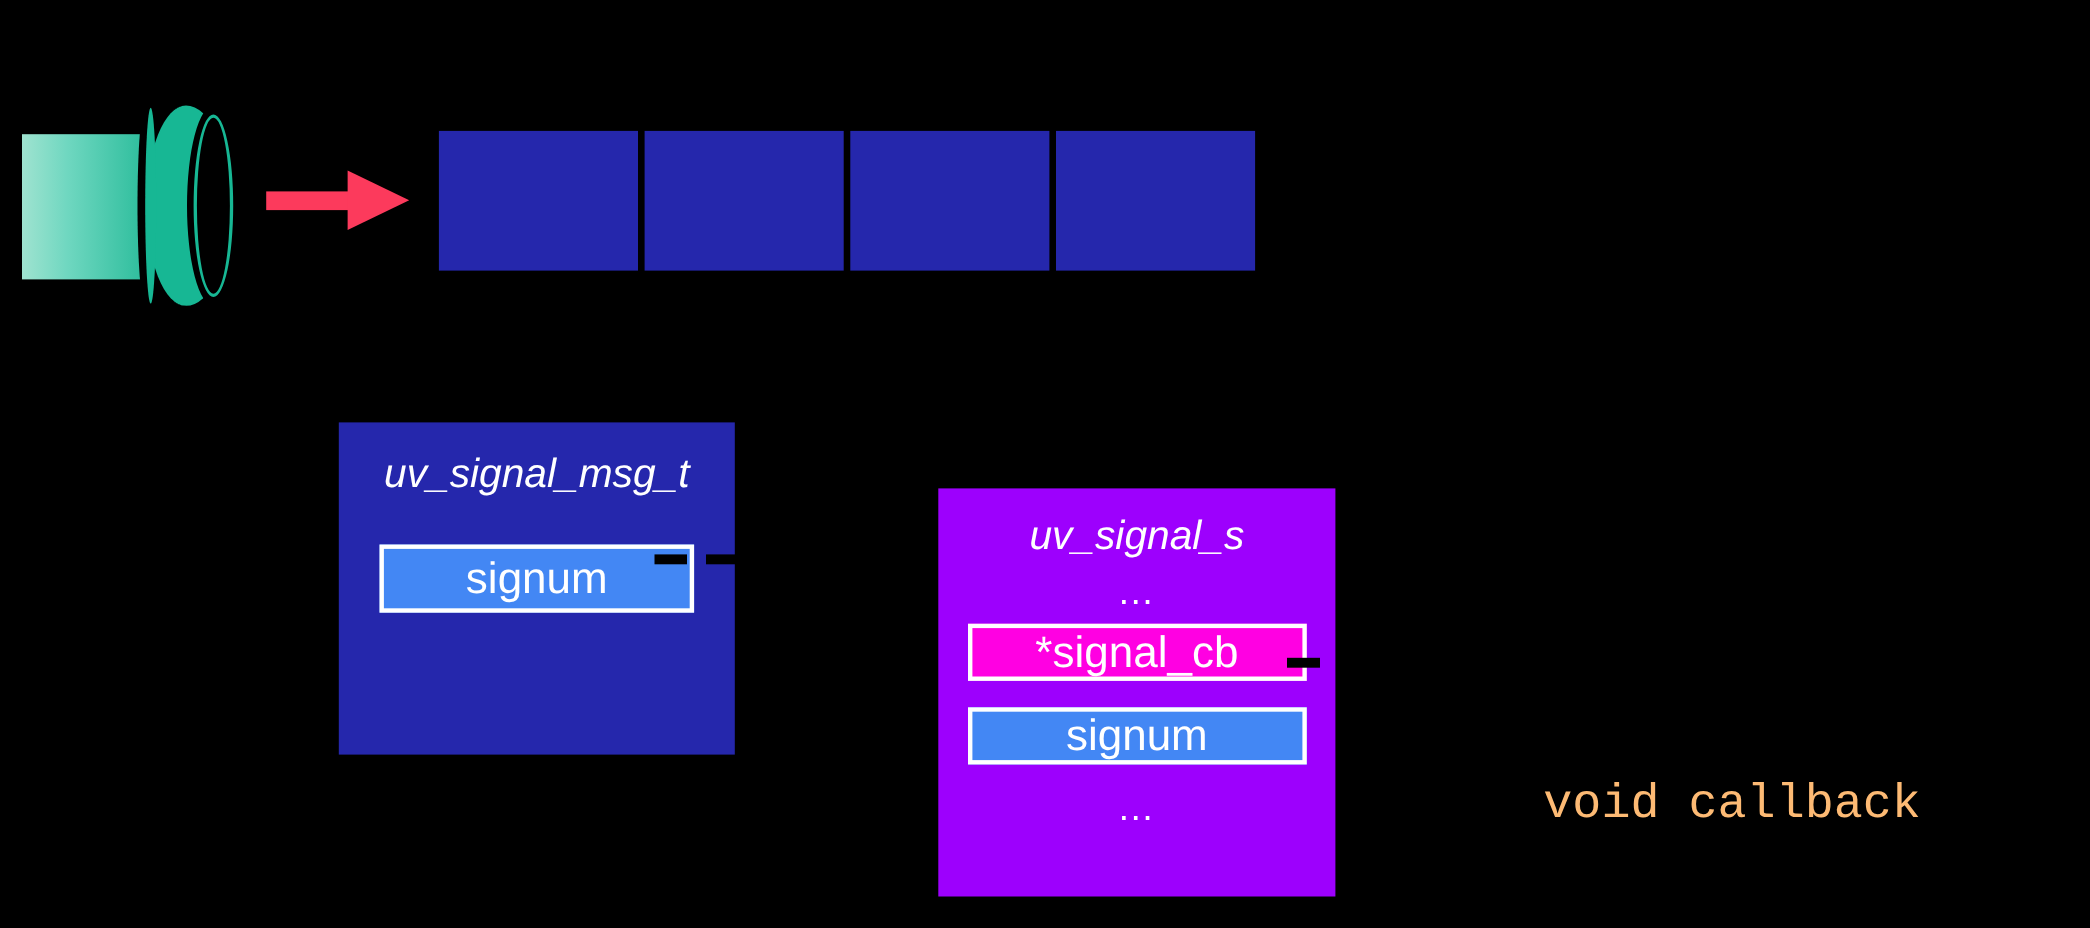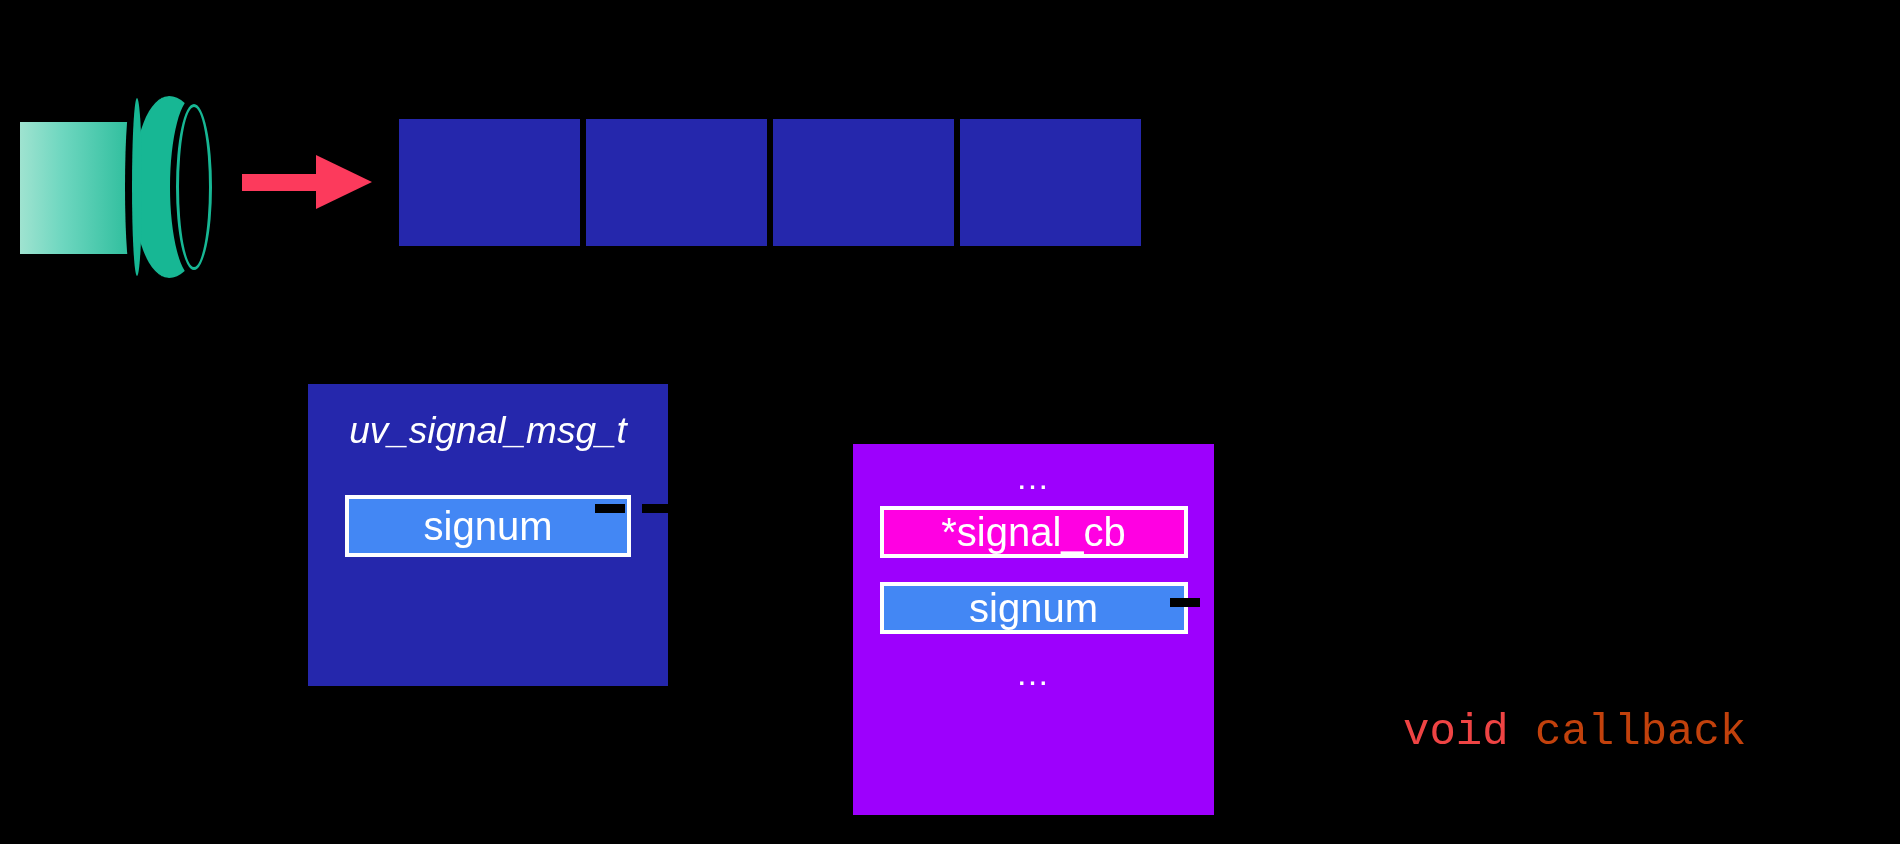--- a/index.html
+++ b/index.html
@@ -208,22 +208,22 @@
   .code {
     position: absolute;
     left: 1383px;
     top: 562px;
     font-family: "Liberation Mono", "DejaVu Sans Mono", monospace;
     font-size: 44px;
     line-height: 1.55;
     white-space: pre;
   }
   .code-line { display: block; }
-  .tok-kw { color: #ef4444; }
-  .tok-fn { color: #c2410c; }
+  .tok-kw { color: #fdba74; }
+  .tok-fn { color: #fdba74; }
 </style>
 </head>
 <body>
 
 <div id="canvas">
 
   <div>
     <div class="pipe-body"></div>
     <div class="pipe-edge-dark"></div>
     <div class="pipe-tube"></div>
@@ -247,20 +247,21 @@
   <div class="struct struct-msg">
     <div class="struct-title">uv_signal_msg_t</div>
     <div style="height:24px"></div>
     <div style="height:22px"></div>
     <div class="field field-blue">
       <span>signum</span>
     </div>
   </div>
 
   <div class="struct struct-signal">
+    <div class="struct-title">uv_signal_s</div>
     <div style="height:16px"></div>
     <div class="ellipsis">…</div>
     <div style="height:12px"></div>
     <div class="field field-magenta">
       <span>*signal_cb</span>
     </div>
     <div style="height:24px"></div>
     <div class="field field-blue">
       <span>signum</span>
     </div>

